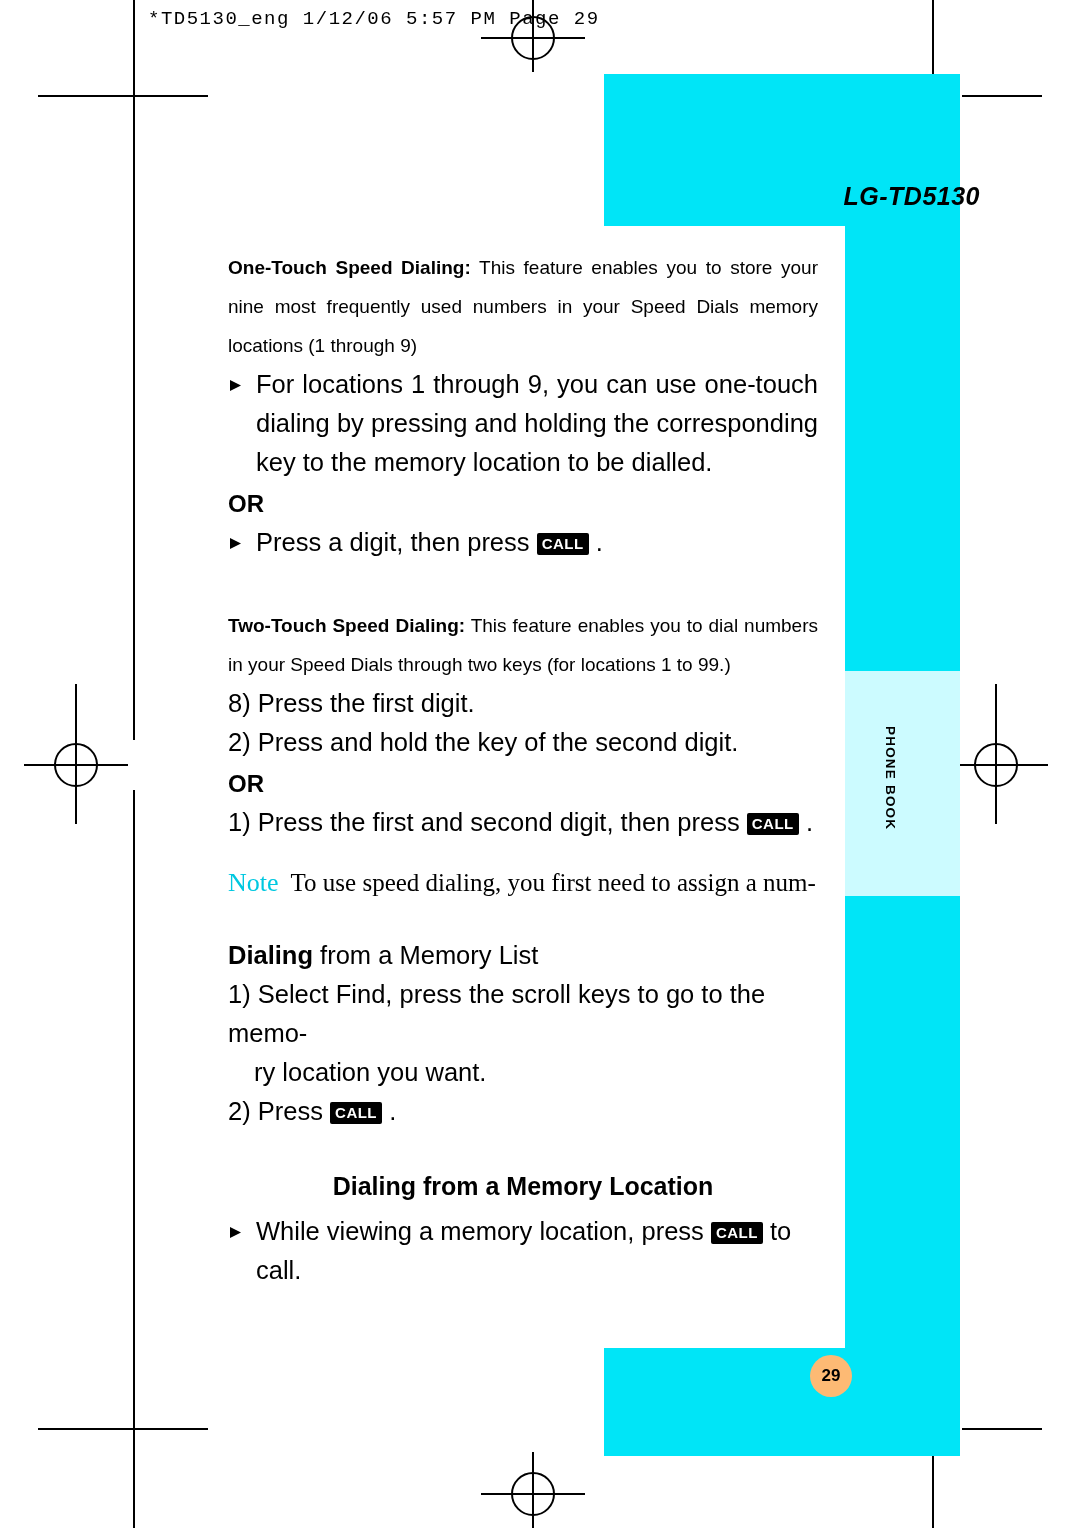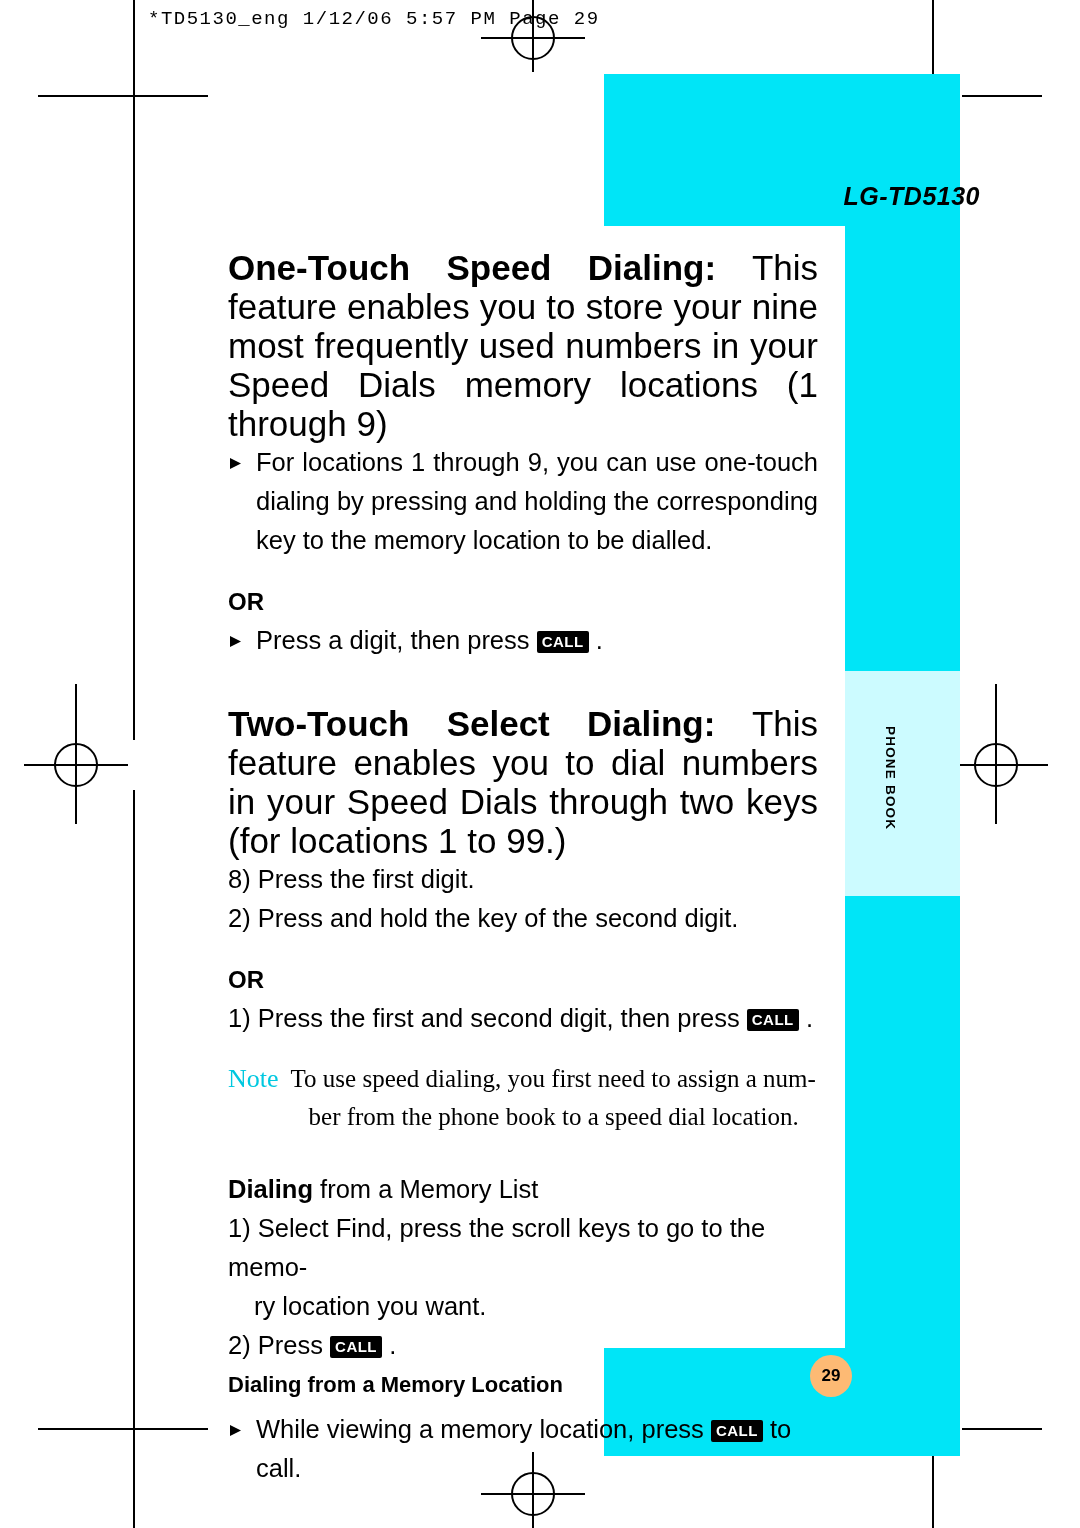--- a/index.html
+++ b/index.html
@@ -132,21 +132,21 @@
   
   .content {
     position: absolute;
     left: 228px;
     top: 248px;
     width: 590px;
     color: #000;
   }
 
   .para {
-    font-size: 35px;
+    font-size: 19px;
     line-height: 39px;
     margin: 0 0 0 0;
     text-align: justify;
   }
   .para b { font-weight: bold; }
 
   .block { margin-bottom: 0; }
 
   .bullet-row {
     display: flex;
@@ -164,21 +164,21 @@
   .bullet-text {
     flex: 1 1 auto;
     text-align: justify;
   }
   .bullet-text.nojust { text-align: left; }
 
   .or-line {
     font-size: 24px;
     font-weight: bold;
     line-height: 39px;
-    margin-top: 22px;
+    margin-top: 2px;
   }
 
   .numbered {
     font-size: 25.5px;
     line-height: 39px;
   }
   .indent-cont { padding-left: 26px; }
 
   
   .callkey {
@@ -219,23 +219,25 @@
   .note-text .l2 { display: block; padding-left: 18px; text-align: left; }
 
   .sec-head {
     font-size: 25.5px;
     line-height: 39px;
     margin-top: 34px;
   }
   .sec-head b { font-weight: bold; }
 
   .sec-head-bold {
-    font-size: 22px;
-    font-weight: bold;
-    line-height: 39px;
+    font-size: 25px;
+    font-weight: bold;
+    line-height: 39px;
+    margin-top: 36px;
+    text-align: center;
   }
 </style>
 </head>
 <body>
 
 <div class="crop-line" style="left:133px; top:0; width:2px; height:60px;"></div>
 <div class="crop-line" style="left:932px; top:0; width:2px; height:60px;"></div>
 <div class="crop-line" style="left:38px; top:95px; width:170px; height:2px;"></div>
 <div class="crop-line" style="left:133px; top:60px; width:2px; height:680px;"></div>
 <div class="crop-line" style="left:962px; top:95px; width:80px; height:2px;"></div>
@@ -295,33 +297,33 @@
       <span class="bullet-mark">
         <svg width="15" height="15" viewBox="0 0 15 15">
             <polygon points="2,2 13,7.5 2,13" fill="#000"></polygon>
           </svg>
       </span>
       <span class="bullet-text nojust"><span>Press a digit, then press</span> <span class="callkey">CALL</span> <span>.</span></span>
     </div>
   </div>
 
   <div class="block" style="margin-top:44px;">
-    <p class="para"><b>Two-Touch Select Dialing</b><b>:</b> <span>This feature enables you to dial numbers in your Speed Dials through two keys (for locations 1 to 99.)</span></p>
+    <p class="para"><b>Two-Touch Speed Dialing</b><b>:</b> <span>This feature enables you to dial numbers in your Speed Dials through two keys (for locations 1 to 99.)</span></p>
 
     <div class="numbered">8) Press the first digit.</div>
     <div class="numbered">2) Press and hold the key of the second digit.</div>
 
     <div class="or-line">OR</div>
 
     <div class="numbered"><span>1) Press the first and second digit, then press</span> <span class="callkey">CALL</span> <span>.</span></div>
   </div>
 
   <div class="note-block">
     <span class="note-label">Note</span>
-    <span class="note-text"><span>To use speed dialing, you first need to assign a num-</span><span class="l2">ber from the phone book to a speed dial location.</span></span>
+    <span class="note-text"><span>To use speed dialing, you first need to assign a num-</span></span>
   </div>
 
   <div class="block">
     <div class="sec-head"><b>Dialing</b><span> from a Memory List</span></div>
     <div class="numbered">1) Select Find, press the scroll keys to go to the memo-</div>
     <div class="numbered indent-cont">ry location you want.</div>
     <div class="numbered"><span>2) Press</span> <span class="callkey">CALL</span> <span>.</span></div>
   </div>
 
   <div class="block">

